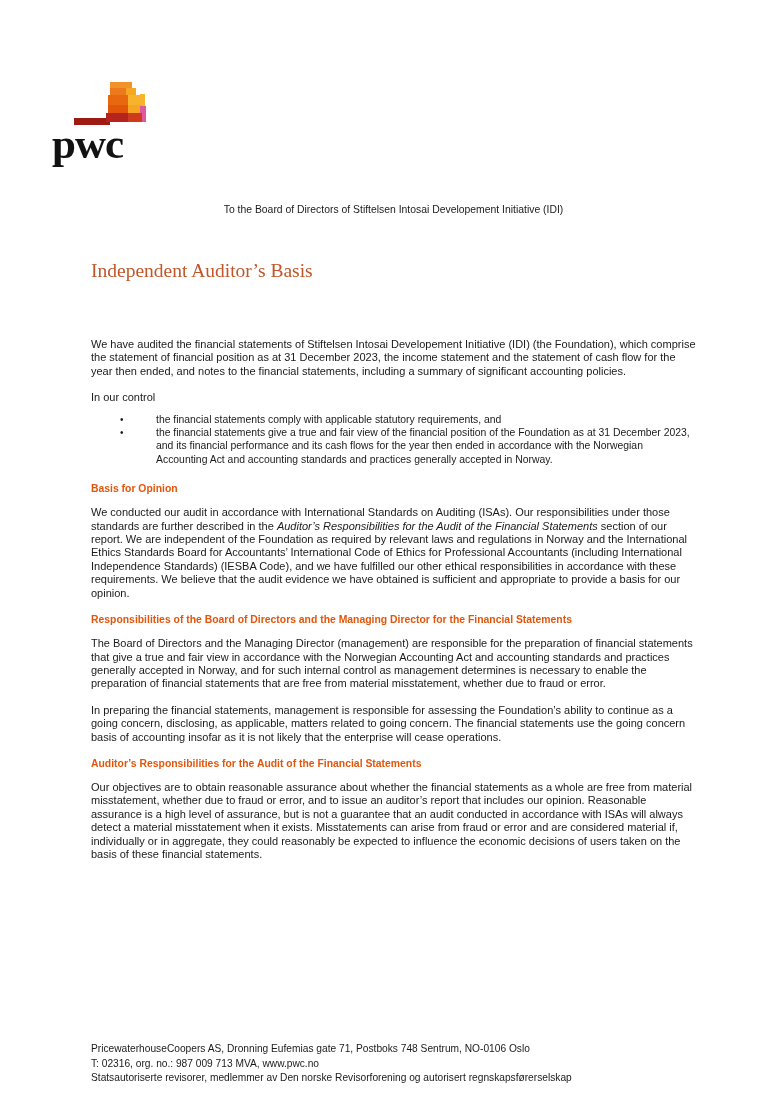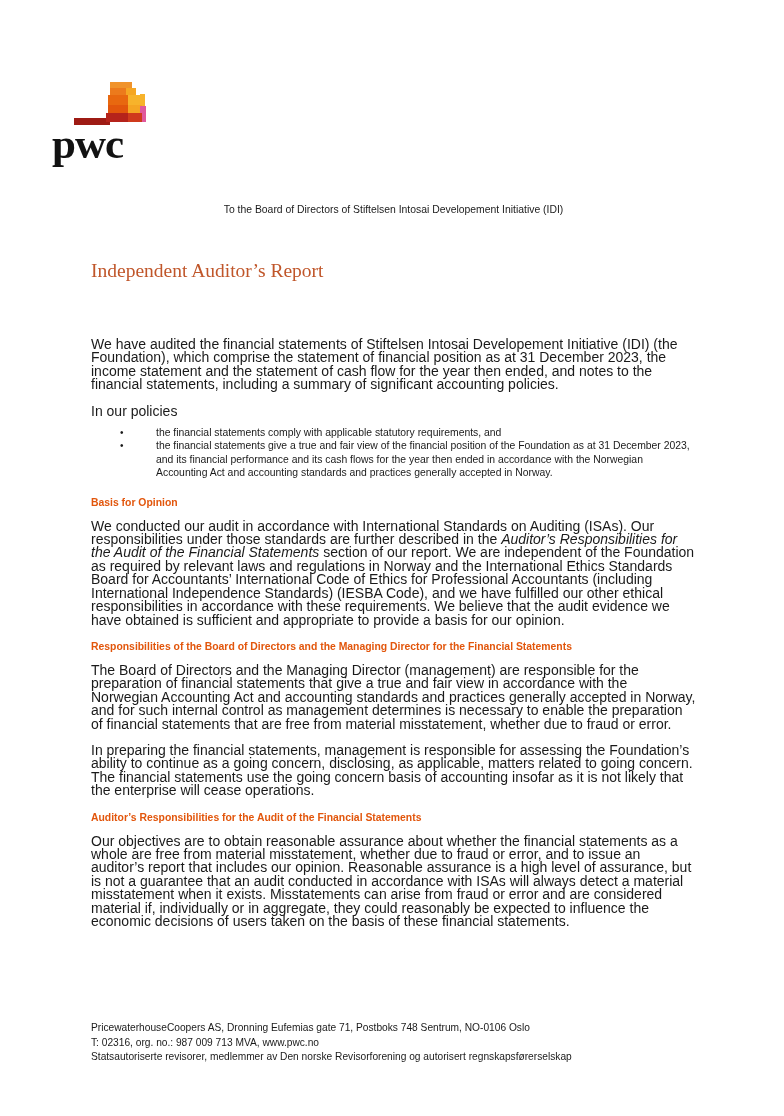--- a/index.html
+++ b/index.html
@@ -92,21 +92,21 @@
 
   h2.section-heading {
     font-size: 10.4px;
     font-weight: bold;
     color: #e2560c;
     margin: 0 0 11px 0;
     line-height: 13px;
   }
 
   p.para {
-    font-size: 14px;
+    font-size: 11px;
     line-height: 13.4px;
     color: #1a1a1a;
     margin: 0 0 13px 0;
     text-align: left;
   }
   p.para.tight { margin-bottom: 8px; }
   p.para:last-child { margin-bottom: 0; }
 
   ul.bullets {
     margin: 0 0 16px 0;
@@ -129,21 +129,21 @@
     font-size: 10px;
     color: #1a1a1a;
   }
 
   .ital { font-style: italic; }
 
   
   .footer {
     position: absolute;
     left: 91px;
-    top: 1021px;
+    top: 1042px;
     width: 620px;
   }
   .footer p {
     margin: 0;
     font-size: 10.2px;
     line-height: 14.5px;
     color: #1a1a1a;
     white-space: nowrap;
   }
 </style>
@@ -167,24 +167,24 @@
       <span class="lm-h"></span>
       <span class="lm-i"></span>
     </div>
     <div class="logo-word">pwc</div>
   </div>
 
   <div class="content">
 
     <p class="addressee">To the Board of Directors of Stiftelsen Intosai Developement Initiative (IDI)</p>
 
-    <h1 class="doc-title">Independent Auditor’s Report</h1>
+    <h1 class="doc-title">Independent Auditor’s Basis</h1>
 
     <p class="para">We have audited the financial statements of Stiftelsen Intosai Developement Initiative (IDI) (the Foundation), which comprise the statement of financial position as at 31 December 2023, the income statement and the statement of cash flow for the year then ended, and notes to the financial statements, including a summary of significant accounting policies.</p>
-    <p class="para tight">In our policies</p>
+    <p class="para tight">In our control</p>
     <ul class="bullets">
       <li>the financial statements comply with applicable statutory requirements, and</li>
       <li>the financial statements give a true and fair view of the financial position of the Foundation as at 31 December 2023, and its financial performance and its cash flows for the year then ended in accordance with the Norwegian Accounting Act and accounting standards and practices generally accepted in Norway.</li>
     </ul>
 
     <h2 class="section-heading">Basis for Opinion</h2>
     <p class="para"><span>We conducted our audit in accordance with International Standards on Auditing (ISAs). Our responsibilities under those standards are further described in the </span><span class="ital">Auditor’s Responsibilities for the Audit of the Financial Statements</span><span> section of our report. We are independent of the Foundation as required by relevant laws and regulations in Norway and the International Ethics Standards Board for Accountants’ International Code of Ethics for Professional Accountants (including International Independence Standards) (IESBA Code), and we have fulfilled our other ethical responsibilities in accordance with these requirements. We believe that the audit evidence we have obtained is sufficient and appropriate to provide a basis for our opinion.</span></p>
 
     <h2 class="section-heading">Responsibilities of the Board of Directors and the Managing Director for the Financial Statements</h2>
     <p class="para">The Board of Directors and the Managing Director (management) are responsible for the preparation of financial statements that give a true and fair view in accordance with the Norwegian Accounting Act and accounting standards and practices generally accepted in Norway, and for such internal control as management determines is necessary to enable the preparation of financial statements that are free from material misstatement, whether due to fraud or error.</p>

